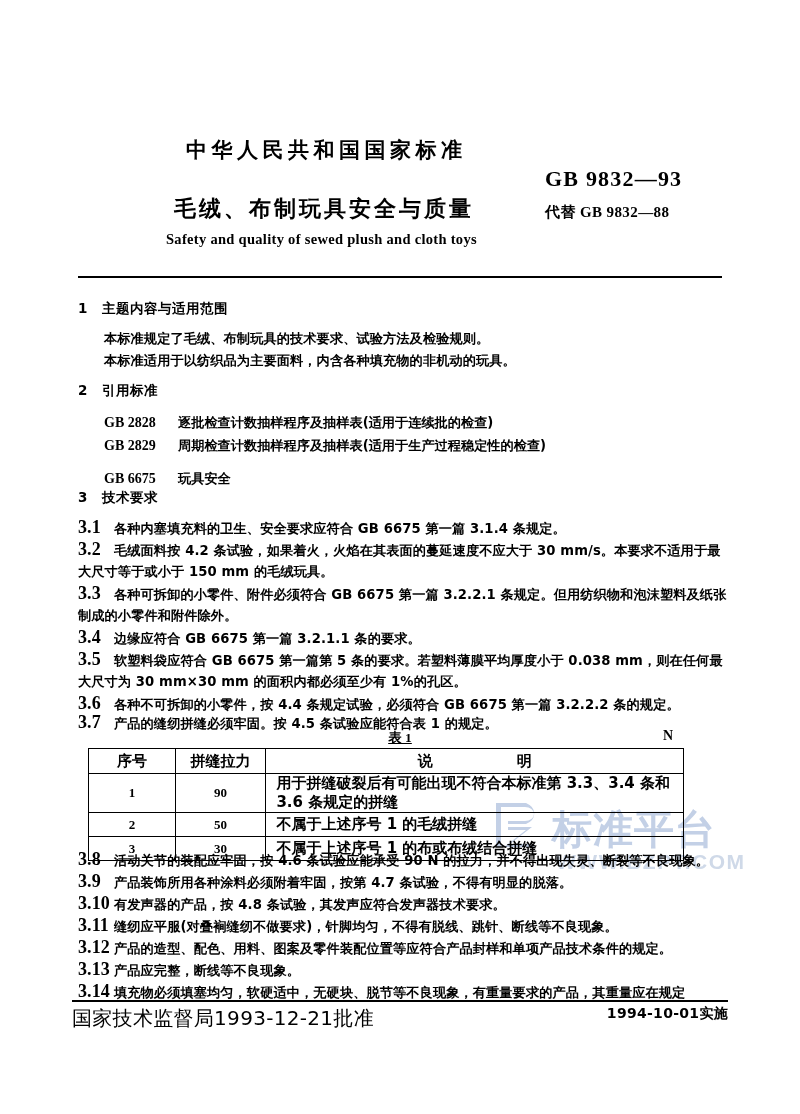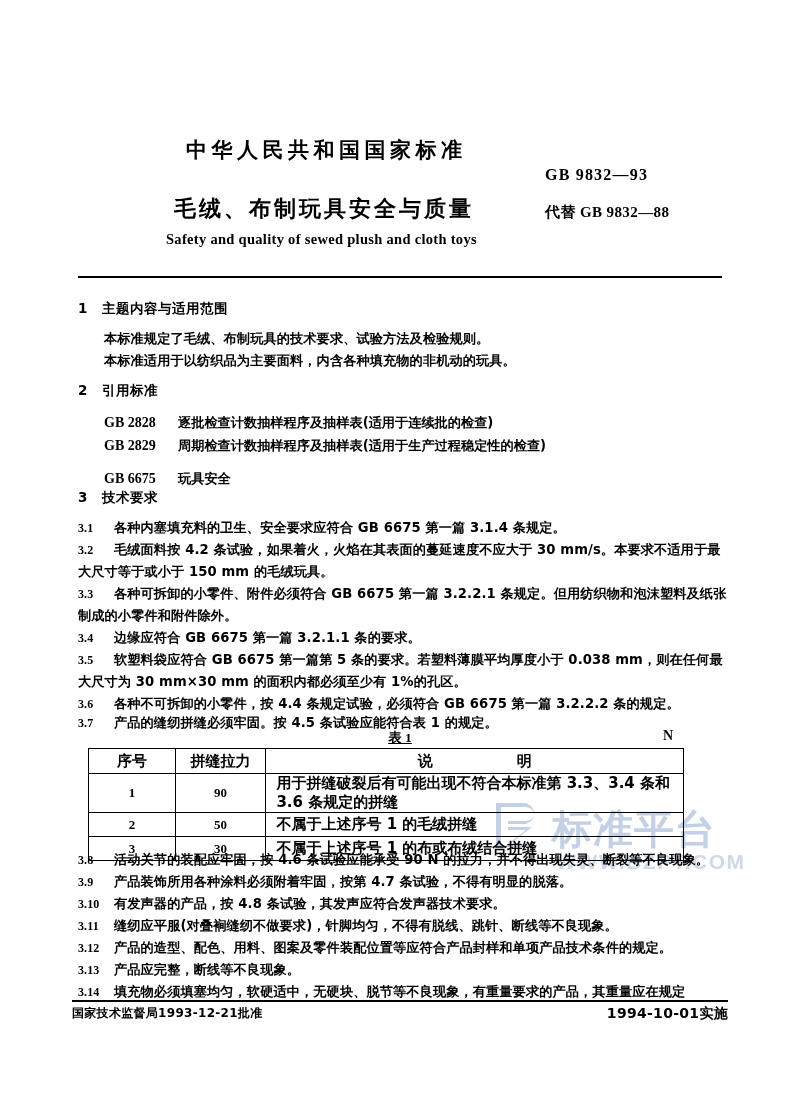--- a/index.html
+++ b/index.html
@@ -75,21 +75,21 @@
     font-size: 21px;
     font-weight: 700;
     letter-spacing: 4.5px;
     white-space: nowrap;
   }
   .hdr-gbno {
     position: absolute;
     left: 545px;
     top: 166px;
     font-family: "Liberation Serif", serif;
-    font-size: 16px;
+    font-size: 22px;
     font-weight: 700;
     letter-spacing: 1.2px;
     white-space: nowrap;
   }
   .hdr-title {
     position: absolute;
     left: 174px;
     top: 194px;
     font-family: "DejaVu Sans", sans-serif;
     font-size: 22px;
@@ -147,21 +147,21 @@
     font-family: "DejaVu Sans", sans-serif;
     font-size: 13.2px;
     font-weight: 600;
     line-height: 21px;
     letter-spacing: 0.1px;
   }
   .clause .cnum {
     display: inline-block;
     min-width: 36px;
     font-family: "Liberation Serif", serif;
-    font-size: 12px;
+    font-size: 18px;
     font-weight: 700;
   }
   .clause .ctext {
     font-family: "DejaVu Sans", sans-serif;
   }
 
   .para {
     position: absolute;
     left: 104px;
     font-family: "DejaVu Sans", sans-serif;
@@ -242,22 +242,22 @@
     top: 1000px;
     width: 656px;
     height: 0;
     border-top: 2.2px solid #000;
   }
   .foot-left {
     position: absolute;
     left: 72px;
     top: 1005px;
     font-family: "DejaVu Sans", sans-serif;
-    font-size: 12px;
-    font-weight: 700;
+    font-size: 20px;
+    font-weight: 400;
     letter-spacing: 0.3px;
     white-space: nowrap;
   }
   .foot-right {
     position: absolute;
     right: 72px;
     top: 1005px;
     font-family: "DejaVu Sans", sans-serif;
     font-size: 14px;
     font-weight: 700;

